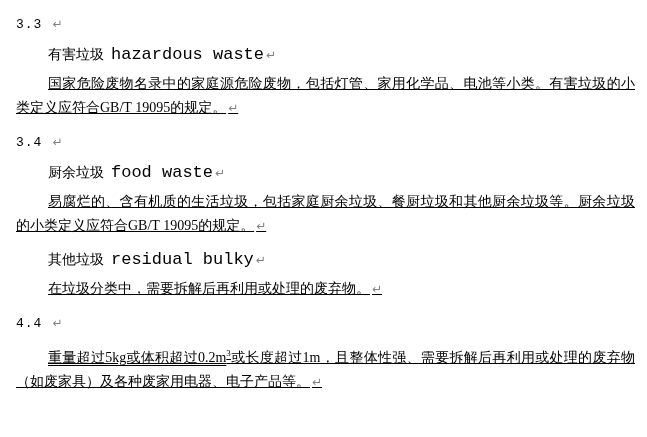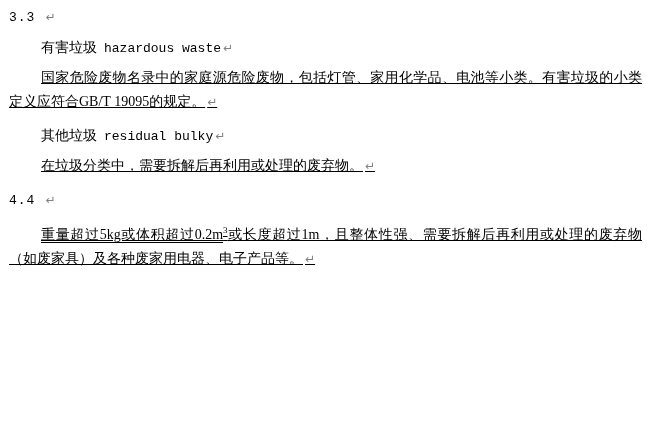--- a/index.html
+++ b/index.html
@@ -10,39 +10,39 @@
   body {
     width: 647px;
     height: 437px;
     overflow: hidden;
     font-family: "Liberation Serif", "DejaVu Serif", serif;
     color: #000000;
   }
   .doc {
     padding: 8px 4px 0 8px;
   }
-  .sec { margin: 1px; }
+  .sec { margin: 8px; }
   .num-line {
     font-family: "Liberation Mono", "DejaVu Sans Mono", monospace;
     font-size: 13px;
     line-height: 16px;
     margin: 0 0 14px 0;
     letter-spacing: 1px;
   }
   .term-line {
     margin: 0 0 9px 32px;
     line-height: 16px;
     font-size: 14px;
   }
   .term-zh {
     font-weight: normal;
   }
   .term-en {
     font-family: "Liberation Mono", "DejaVu Sans Mono", monospace;
-    font-size: 13px;
+    font-size: 17px;
     margin-left: 7px;
   }
   .def {
     margin: 0 0 14px 0;
     font-size: 14px;
     line-height: 24px;
     text-indent: 32px;
     text-align: justify;
     text-decoration: underline;
   }
@@ -71,20 +71,29 @@
     </div>
     <div class="term-line">
       <span class="term-zh">有害垃圾</span><span class="term-en">hazardous waste</span><span class="pmark">↵</span>
     </div>
     <p class="def">
       <span><span>国家危险废物名录中的家庭源危险废物，包括灯管、家用化学品、电池等小类。有害垃圾的小类定义应符合GB/T 19095的规定。</span></span><span class="pmark">↵</span>
     </p>
   </section>
 
   <section class="sec">
+    <div class="num-line">
+      <span>3.4</span><span class="pmark">↵</span>
+    </div>
+    <div class="term-line">
+      <span class="term-zh">厨余垃圾</span><span class="term-en">food waste</span><span class="pmark">↵</span>
+    </div>
+    <p class="def">
+      <span><span>易腐烂的、含有机质的生活垃圾，包括家庭厨余垃圾、餐厨垃圾和其他厨余垃圾等。厨余垃圾的小类定义应符合GB/T 19095的规定。</span></span><span class="pmark">↵</span>
+    </p>
   </section>
 
   <section class="sec">
     <div class="term-line">
       <span class="term-zh">其他垃圾</span><span class="term-en">residual bulky</span><span class="pmark">↵</span>
     </div>
     <p class="def">
       <span><span>在垃圾分类中，需要拆解后再利用或处理的废弃物。</span></span><span class="pmark">↵</span>
     </p>
   </section>

